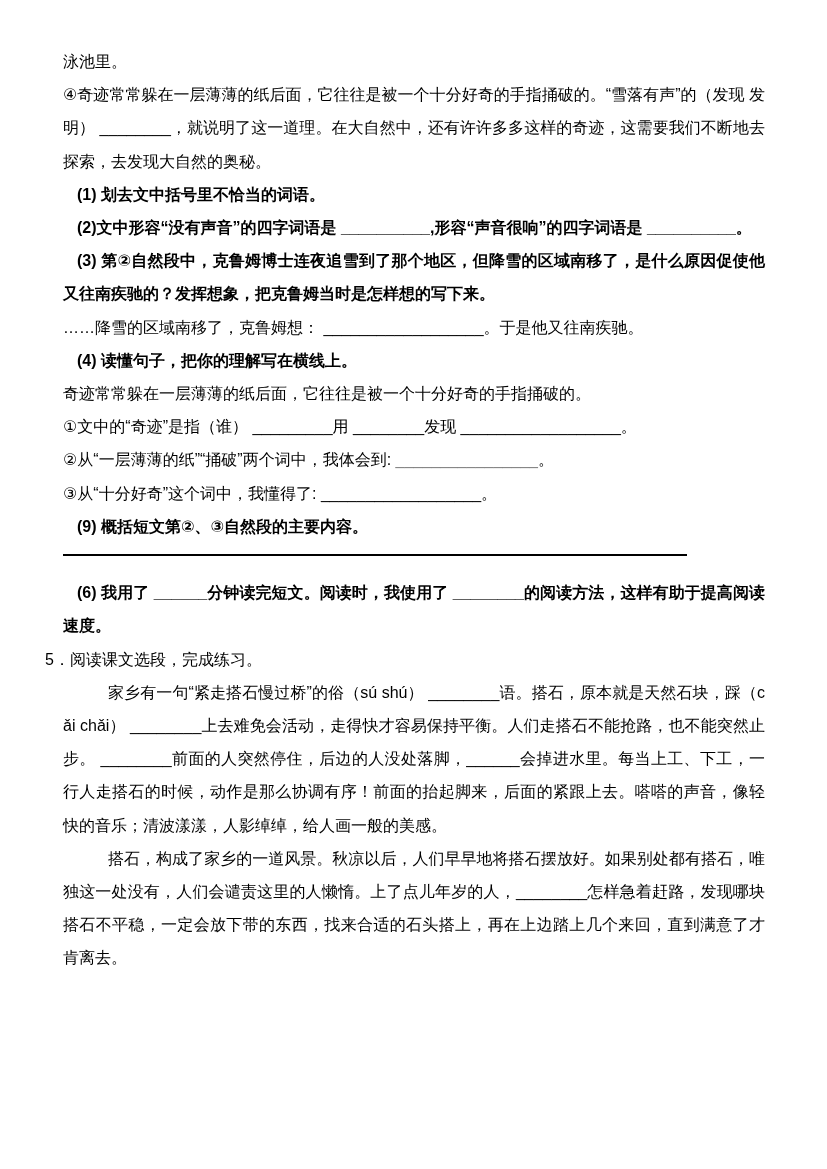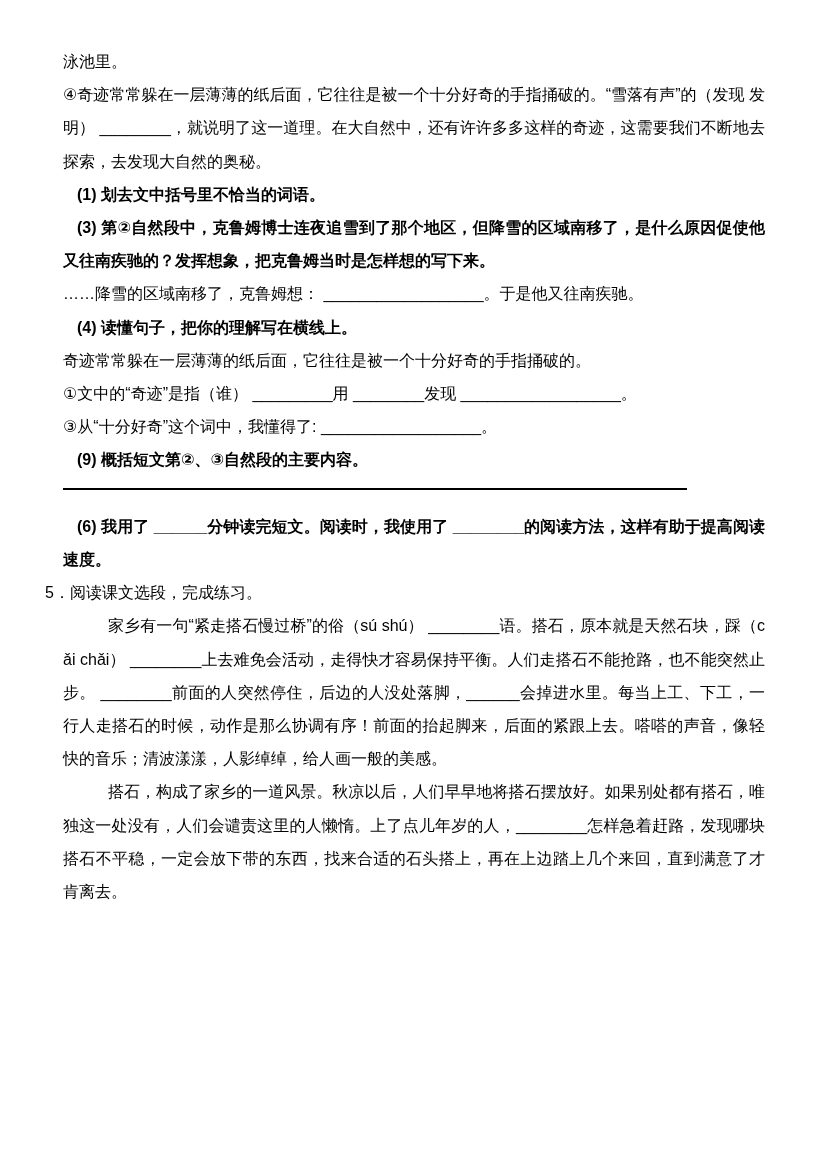--- a/index.html
+++ b/index.html
@@ -66,31 +66,33 @@
 
 <div class="page">
 
   <p class="body">泳池里。</p>
 
 
   <p class="body">④奇迹常常躲在一层薄薄的纸后面，它往往是被一个十分好奇的手指捅破的。“雪落有声”的（发现 发明）  ________，就说明了这一道理。在大自然中，还有许许多多这样的奇迹，这需要我们不断地去探索，去发现大自然的奥秘。</p>
 
   <p class="q">(1) 划去文中括号里不恰当的词语。</p>
 
+  <p class="q">(2)文中形容“没有声音”的四字词语是 __________,形容“声音很响”的四字词语是 __________。</p>
 
   <p class="q">(3) 第②自然段中，克鲁姆博士连夜追雪到了那个地区，但降雪的区域南移了，是什么原因促使他又往南疾驰的？发挥想象，把克鲁姆当时是怎样想的写下来。</p>
 
   <p class="body">……降雪的区域南移了，克鲁姆想： __________________。于是他又往南疾驰。</p>
 
   <p class="q">(4) 读懂句子，把你的理解写在横线上。</p>
 
   <p class="body">奇迹常常躲在一层薄薄的纸后面，它往往是被一个十分好奇的手指捅破的。</p>
 
   <p class="body">①文中的“奇迹”是指（谁）  _________用 ________发现 __________________。</p>
 
+  <p class="body"><span>②从“一层薄薄的纸”“捅破”两个词中，我体会到: </span><span class="grey-blank">________________</span><span>。</span></p>
 
   <p class="body">③从“十分好奇”这个词中，我懂得了: __________________。</p>
 
   <p class="q">(9) 概括短文第②、③自然段的主要内容。</p>
 
   <div class="rule-row">
     <div class="rule"></div>
   </div>
 
   <p class="q">(6) 我用了 ______分钟读完短文。阅读时，我使用了 ________的阅读方法，这样有助于提高阅读速度。</p>

